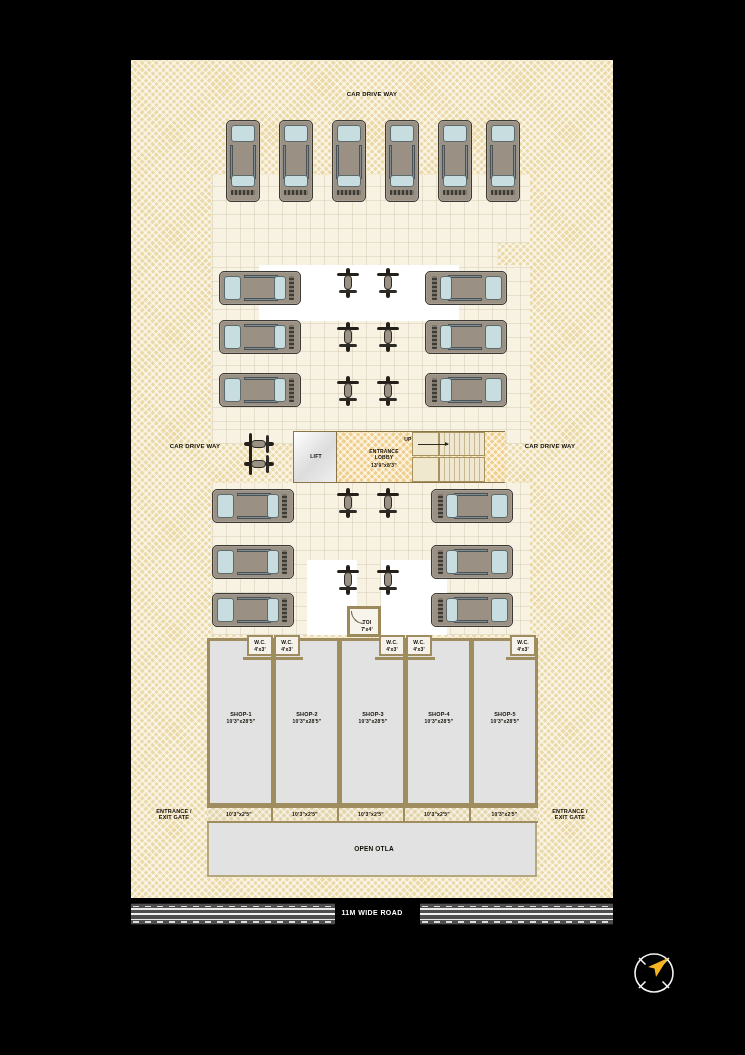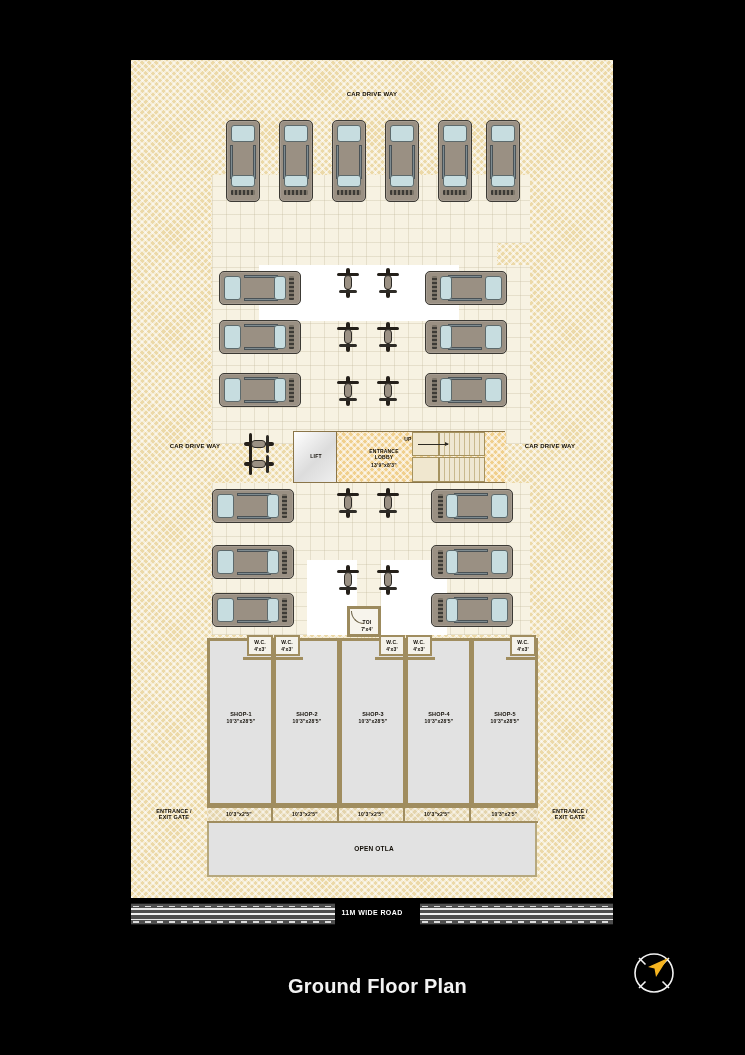--- a/index.html
+++ b/index.html
@@ -625,21 +625,20 @@
     <div class="road-seg" style="left:289px; width:193px;">
       <div class="dash-t"></div>
       <div class="edge-t"></div>
       <div class="center"></div>
       <div class="edge-b"></div>
       <div class="dash-b"></div>
     </div>
     <div id="road-label">11M WIDE ROAD</div>
   </div>
 
-  <div id="plan-title">Ground Floor Plan</div>
 
   <div id="compass">
     <svg viewBox="0 0 56 56" width="56" height="56" aria-hidden="true">
       <circle cx="28" cy="28" r="19" fill="none" stroke="#f2f2f2" stroke-width="1.6"></circle>
 
       <line x1="13.0" y1="13.0" x2="19.5" y2="19.5" stroke="#f2f2f2" stroke-width="1.6"></line>
       <line x1="43.0" y1="13.0" x2="36.5" y2="19.5" stroke="#f2f2f2" stroke-width="1.6"></line>
       <line x1="13.0" y1="43.0" x2="19.5" y2="36.5" stroke="#f2f2f2" stroke-width="1.6"></line>
       <line x1="43.0" y1="43.0" x2="36.5" y2="36.5" stroke="#f2f2f2" stroke-width="1.6"></line>
 

